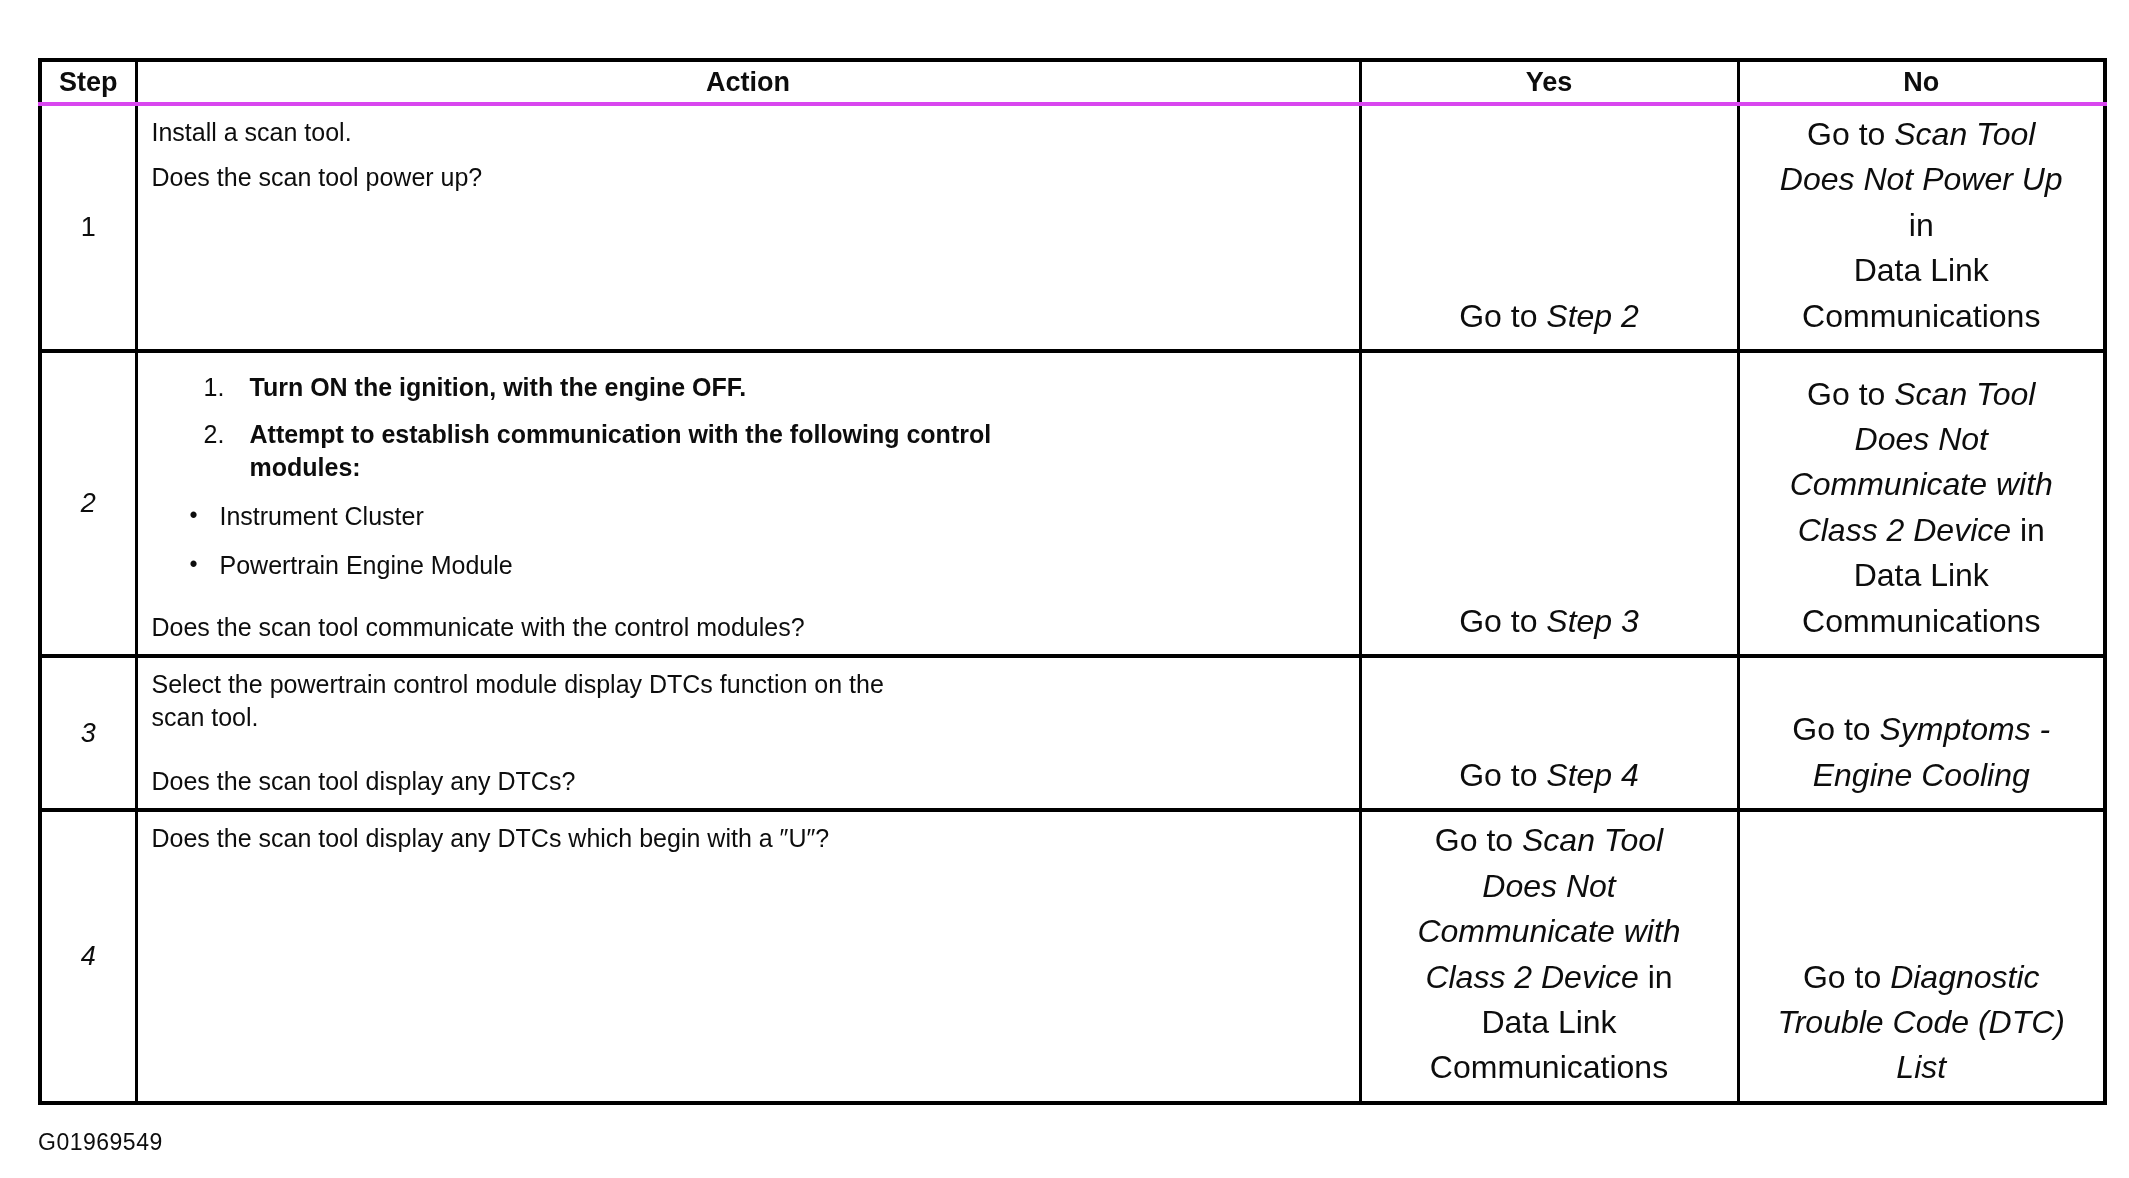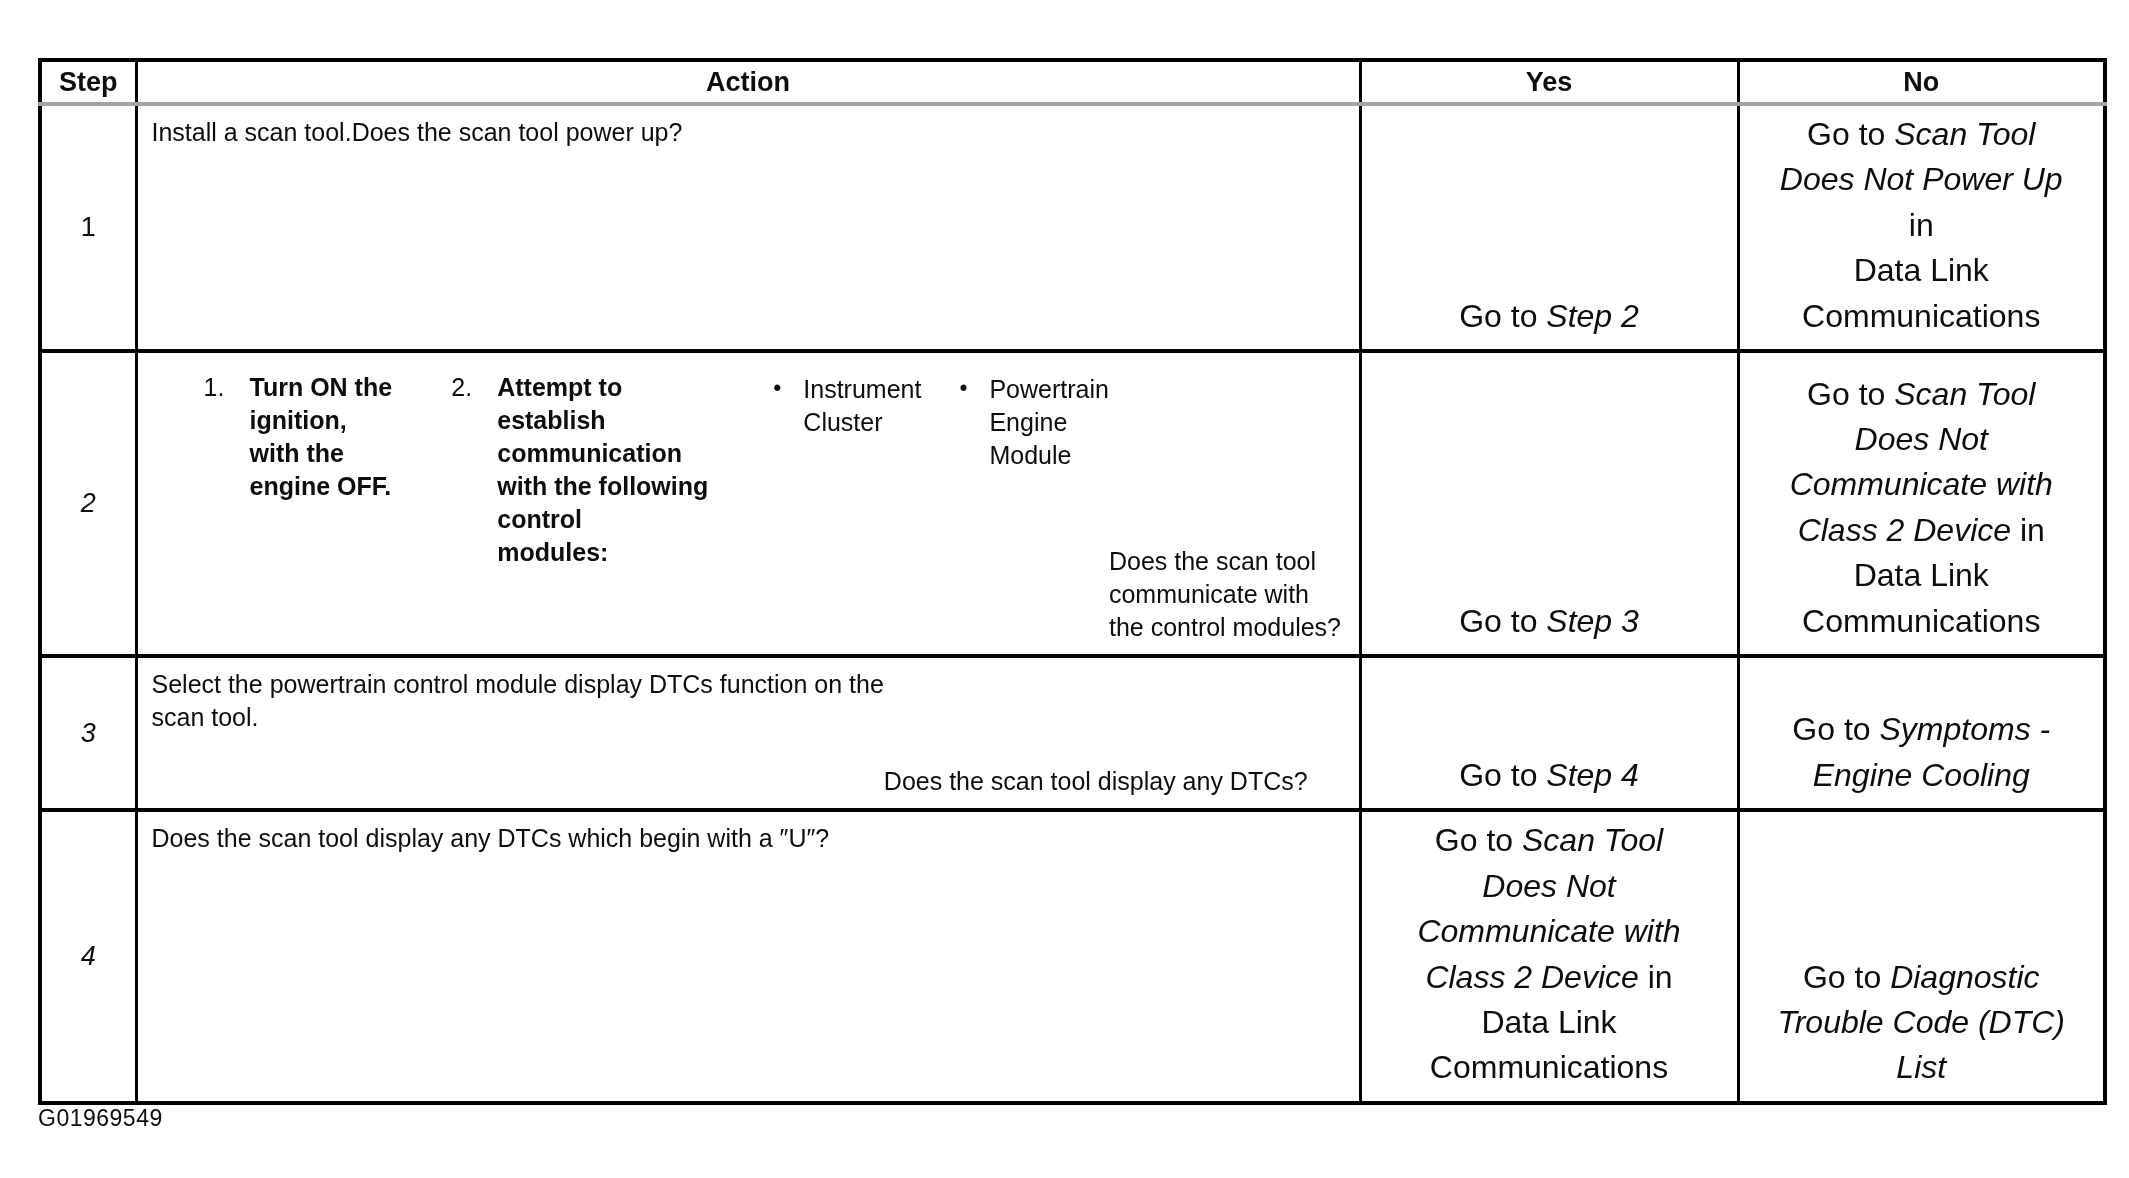--- a/index.html
+++ b/index.html
@@ -20,40 +20,40 @@
   col.c-step{width:96px;}
   col.c-action{width:1224px;}
   col.c-yes{width:378px;}
   col.c-no{width:367px;}
 
   th,td{border:3px solid #000;}
   thead tr{height:44px;}
   th{
     font-size:27px;font-weight:700;text-align:center;
     vertical-align:middle;padding:2px 6px;
-    border-bottom:4px solid #a3a3a3;
+    border-bottom:4px solid #d946ef;
   }
 
   tbody tr:nth-child(1){height:225px;}
   tbody tr:nth-child(2){height:303px;}
   tbody tr:nth-child(3){height:152px;}
   tbody tr:nth-child(4){height:272px;}
   tbody tr{border-top:4px solid #000;}
 
   td.step{
     text-align:center;vertical-align:middle;
     font-size:27px;
   }
 
   td.action{
     vertical-align:top;
     padding:6px 14px 8px 14px;
     font-size:25px;
   }
-  .action-inner{display:flex;flex-direction:row;}
+  .action-inner{display:flex;flex-direction:column;}
   tbody tr:nth-child(1) .action-inner{height:209px;}
   tbody tr:nth-child(2) .action-inner{height:287px;}
   tbody tr:nth-child(3) .action-inner{height:136px;}
   tbody tr:nth-child(4) .action-inner{height:256px;}
 
   .blk{line-height:1.32;white-space:pre-line;}
   .p{margin:4px 0 8px 0;}
   .q{margin-top:auto;margin-bottom:2px;}
   .num{display:flex;margin:12px 0 2px 52px;}
   .num .marker{flex:none;width:46px;}
@@ -68,20 +68,21 @@
     line-height:1.42;
     padding:6px 10px 10px 10px;
   }
   td.v-top{vertical-align:top;}
   td.v-bottom{vertical-align:bottom;}
   .lines{white-space:pre-line;}
 
   .it{font-style:italic;}
 
   .figid{
+    margin-top:24px;
     font-size:23px;
     letter-spacing:0.5px;
   }
 </style>
 </head>
 <body>
 
 <div class="page">
   <table>
     <colgroup>

